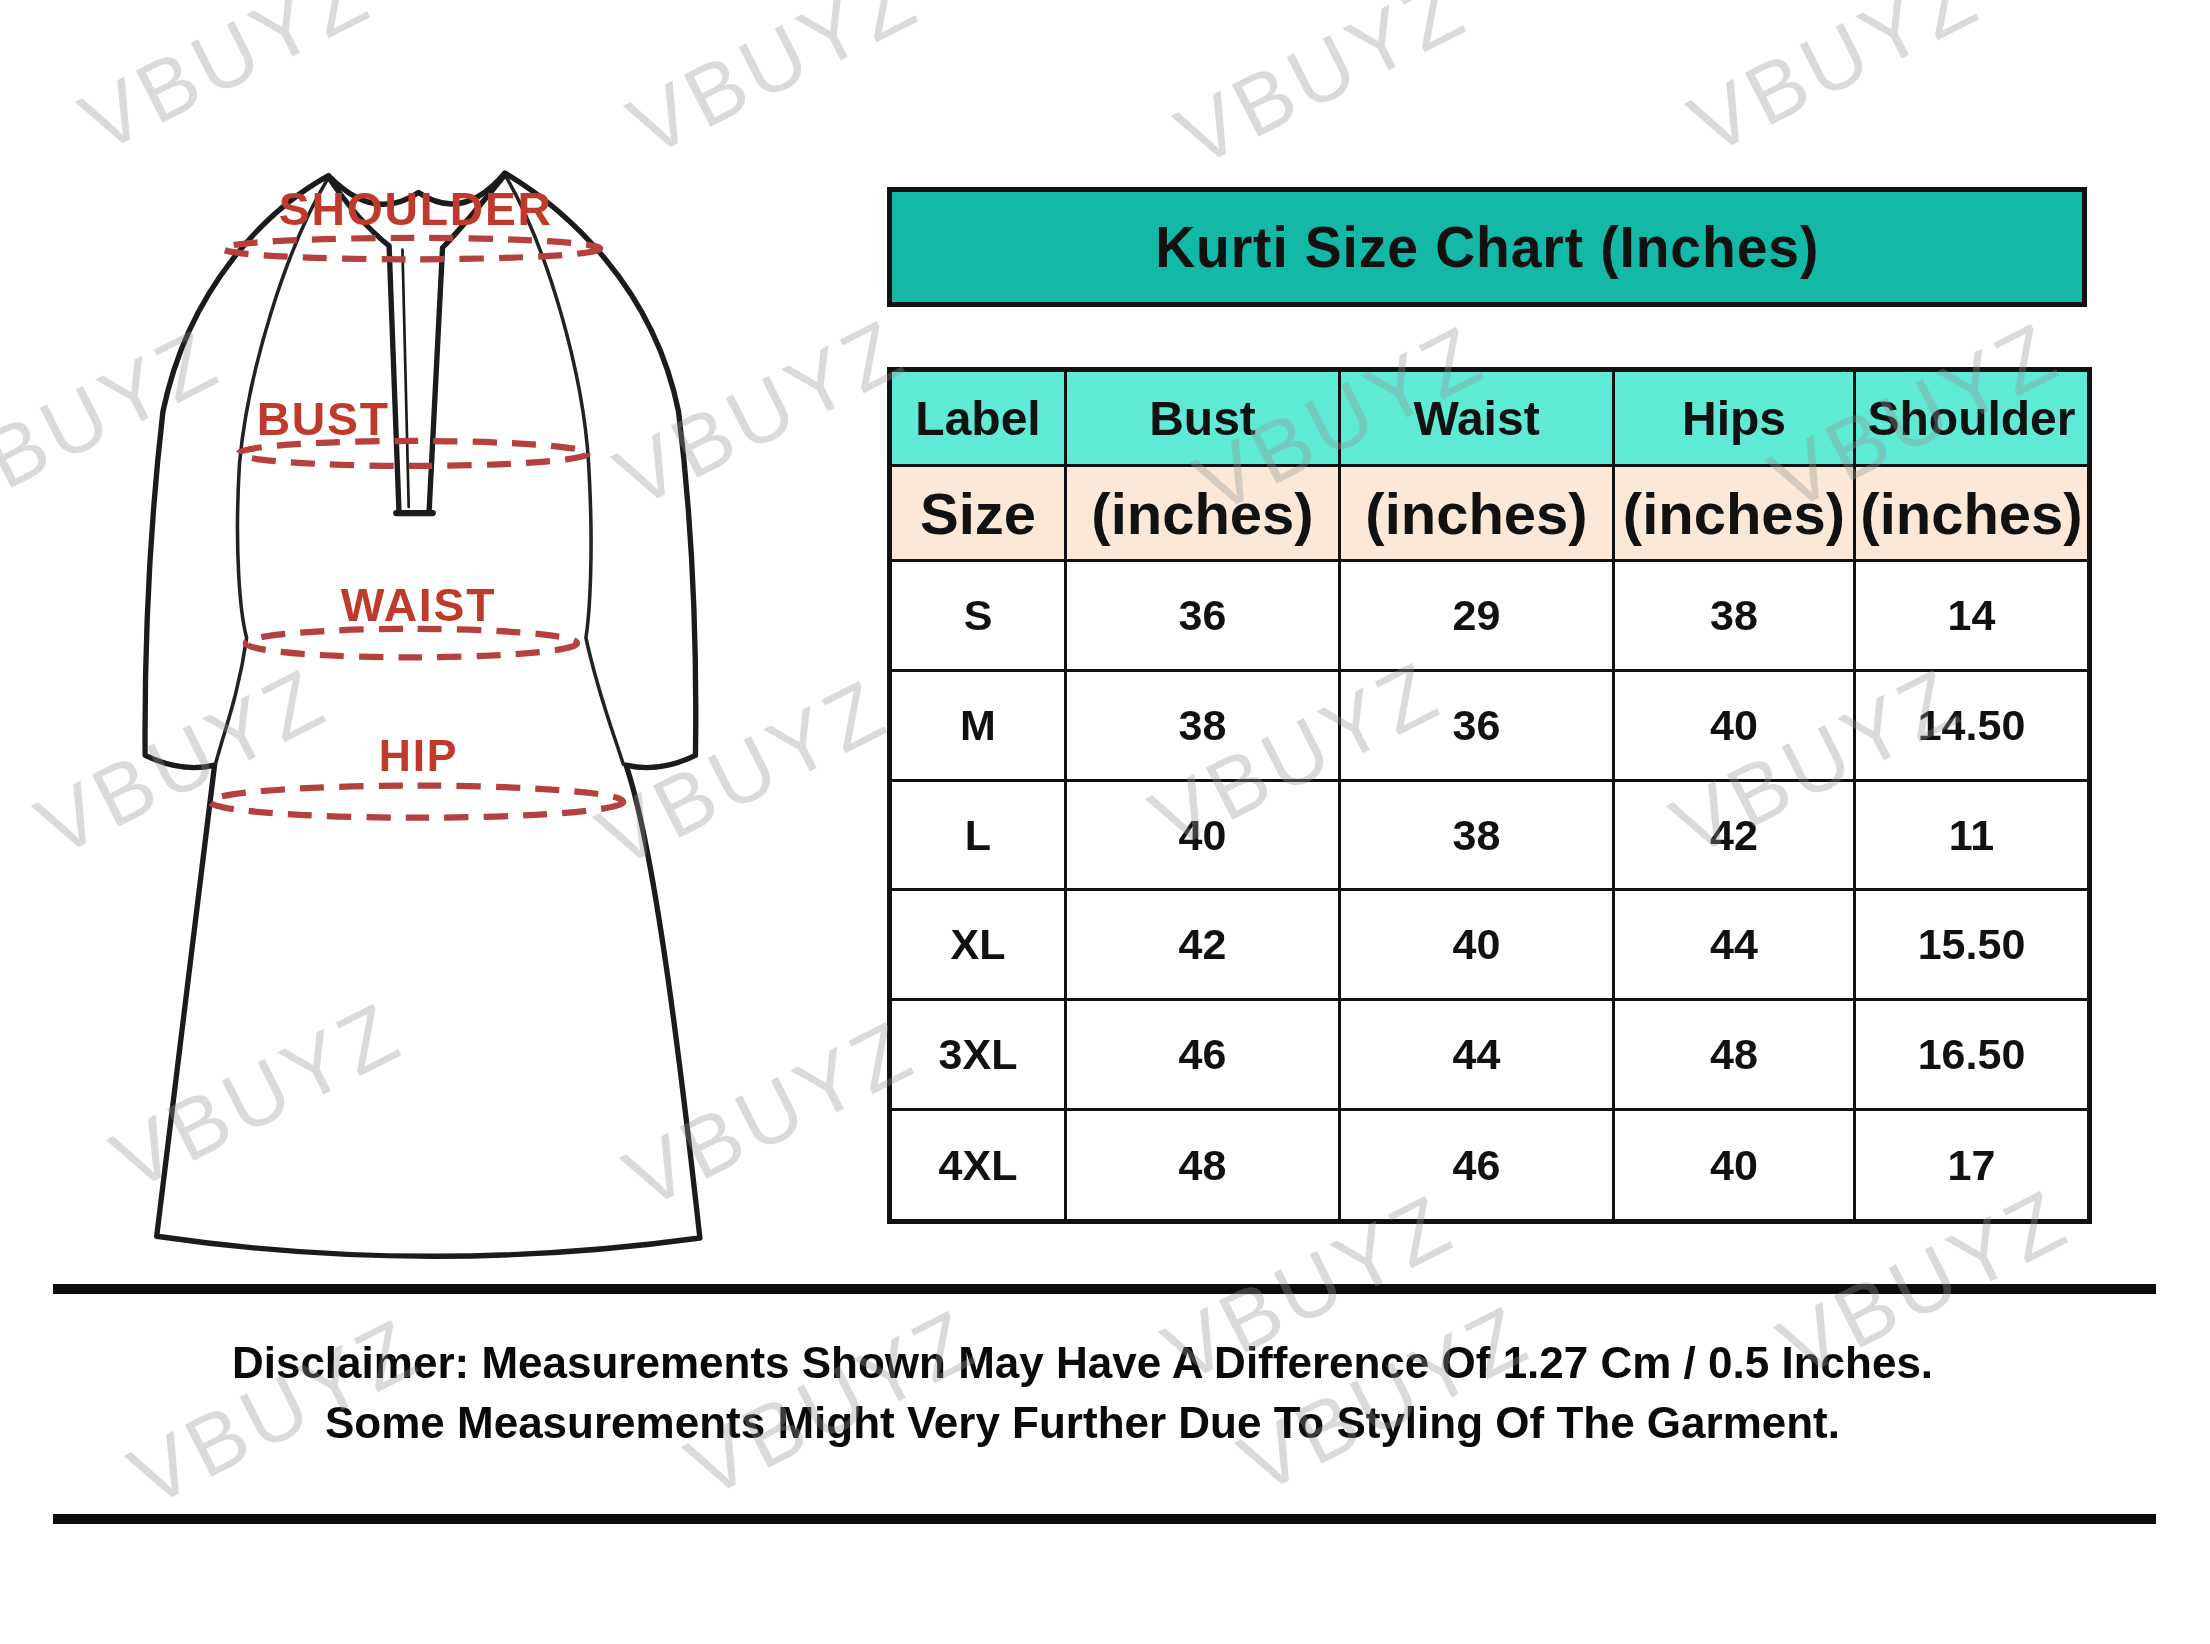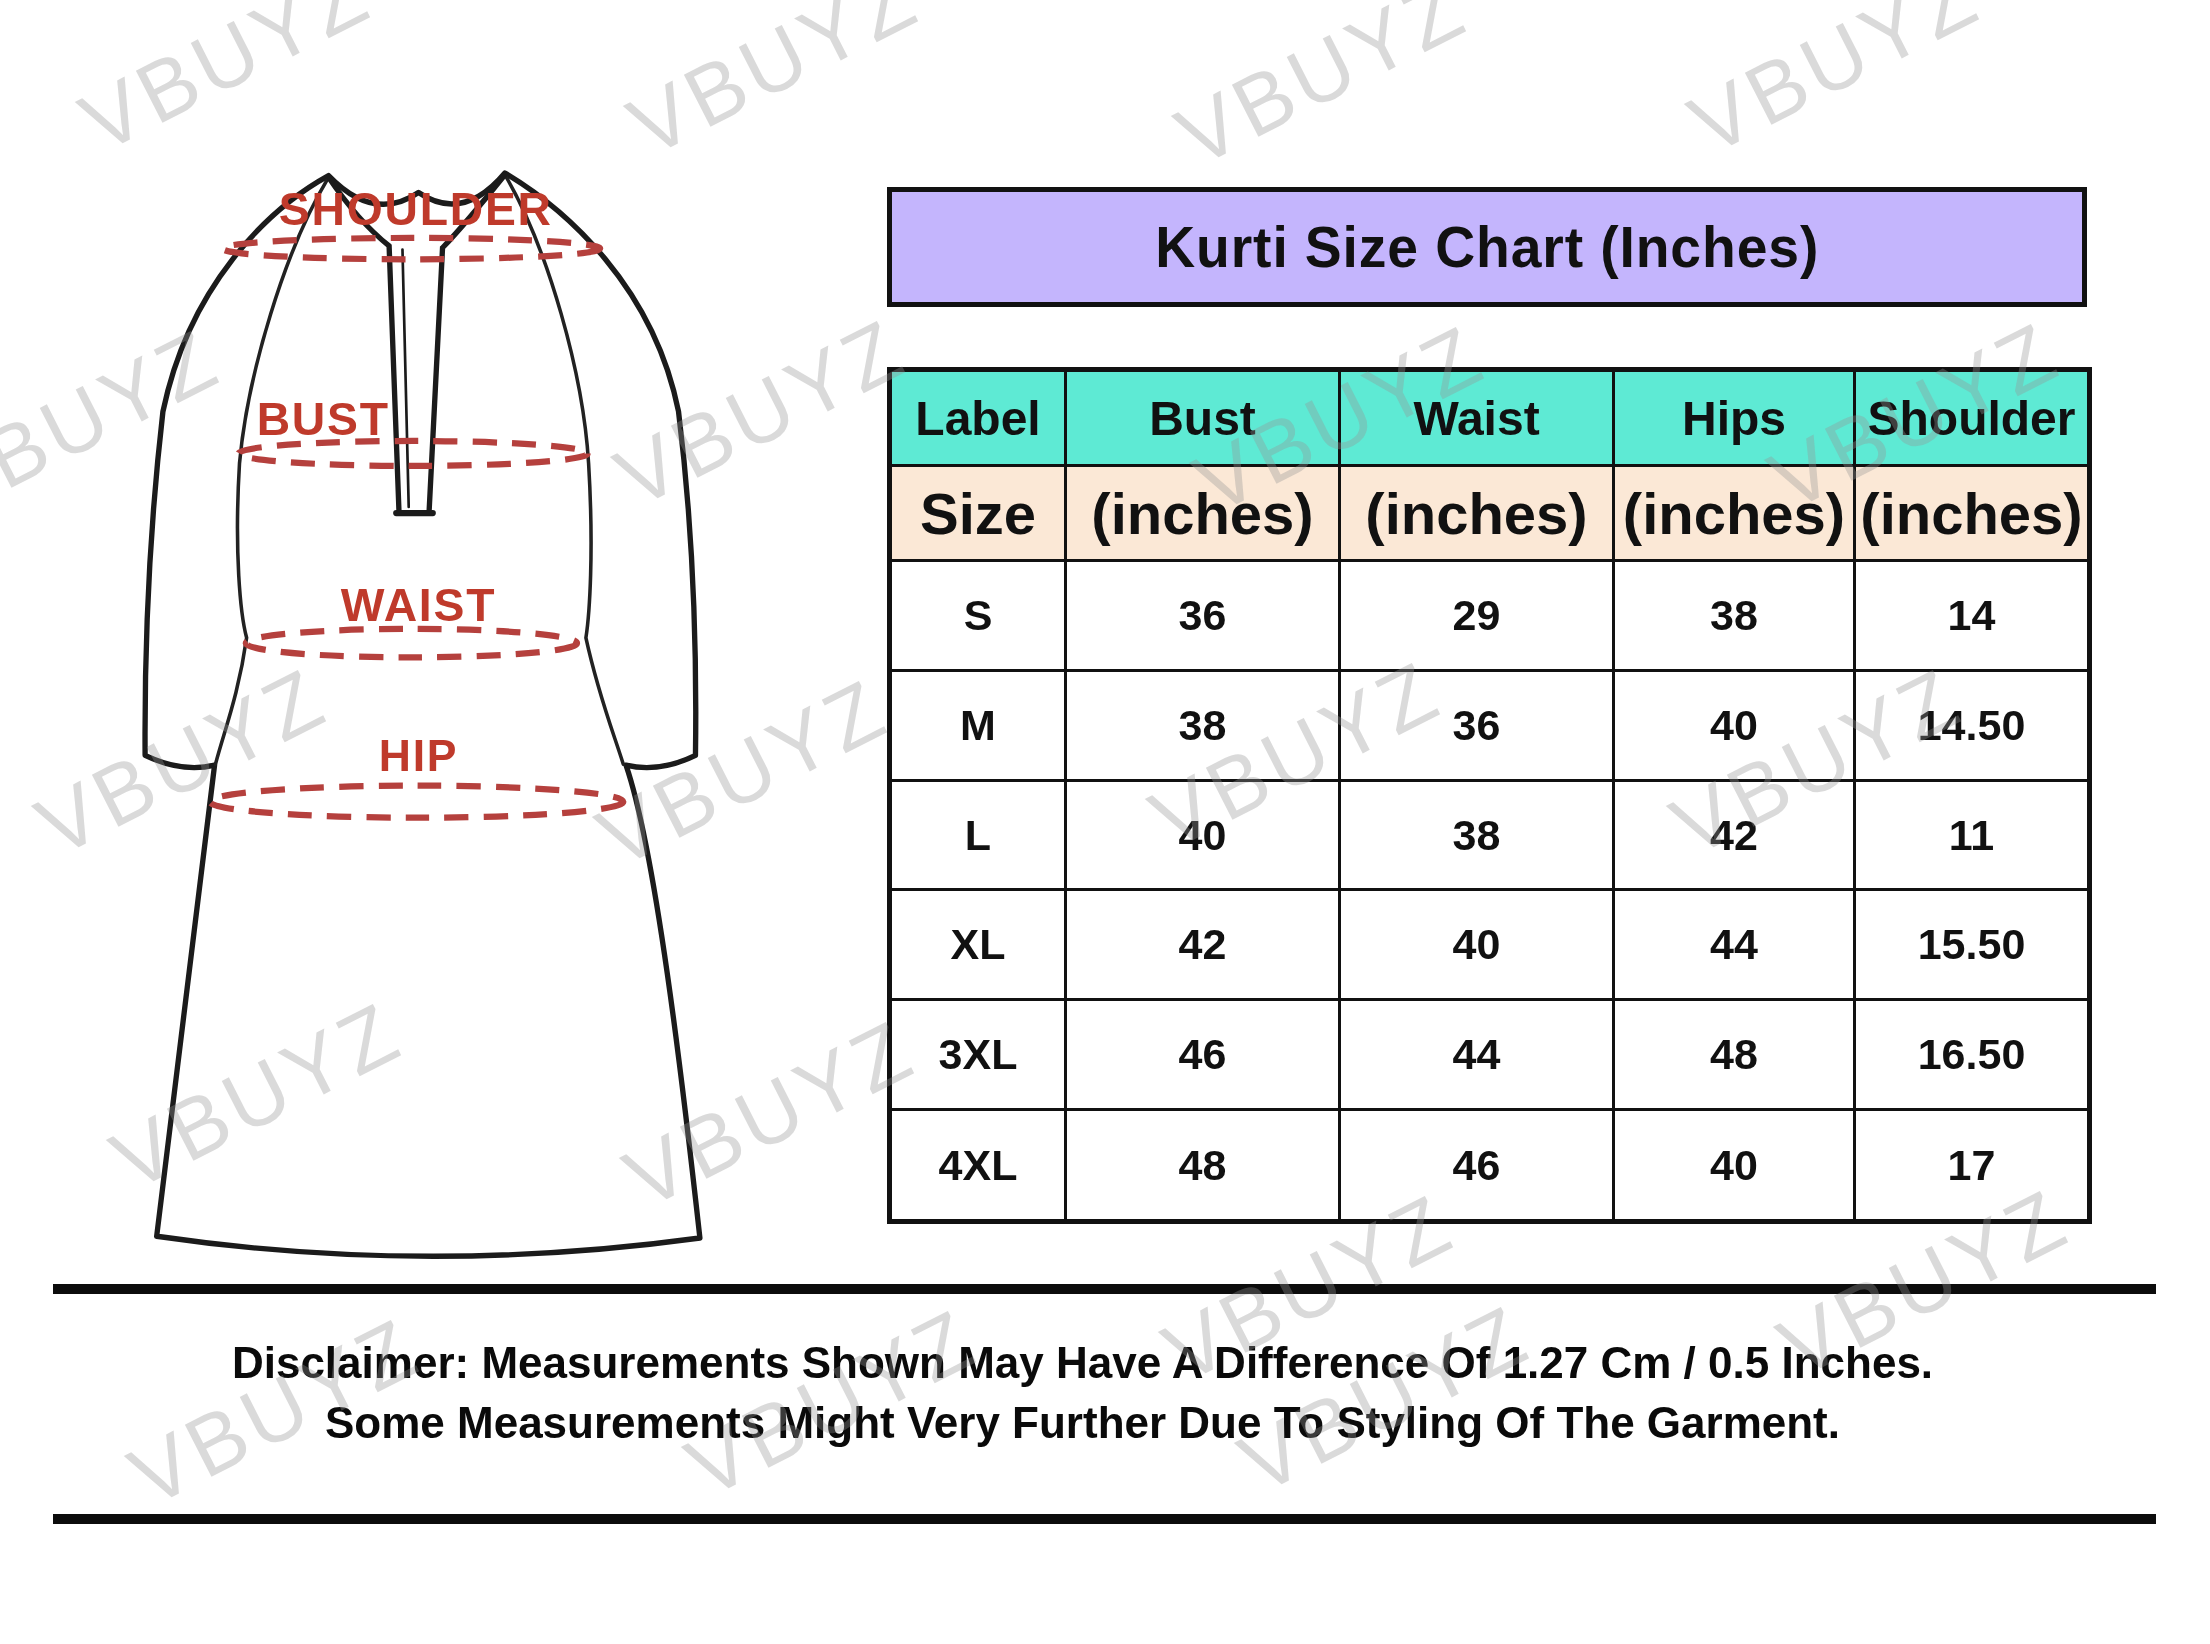--- a/index.html
+++ b/index.html
@@ -9,21 +9,21 @@
   }
   
   .wm{
     position:absolute;font-size:85px;font-weight:400;letter-spacing:5.3px;
     color:rgba(150,150,150,0.35);transform:rotate(-27deg);transform-origin:center;
     white-space:nowrap;z-index:3;pointer-events:none;
   }
   
   .title-bar{
     position:absolute;left:887px;top:187px;width:1200px;height:120px;
-    background:#c4b5fd;border:5.3px solid #111;box-sizing:border-box;
+    background:#14b8a6;border:5.3px solid #111;box-sizing:border-box;
     display:flex;align-items:center;justify-content:center;z-index:2;
   }
   .title-bar span{font-size:57px;font-weight:700;letter-spacing:0.9px;transform:scaleX(0.97);}
   
   .size-table{
     position:absolute;left:887px;top:367px;width:1200px;height:857px;
     border-collapse:collapse;border:5.3px solid #111;table-layout:fixed;z-index:2;background:#fff;
   }
   .size-table td,.size-table th{
     border:3.6px solid #111;text-align:center;vertical-align:middle;padding:0;

